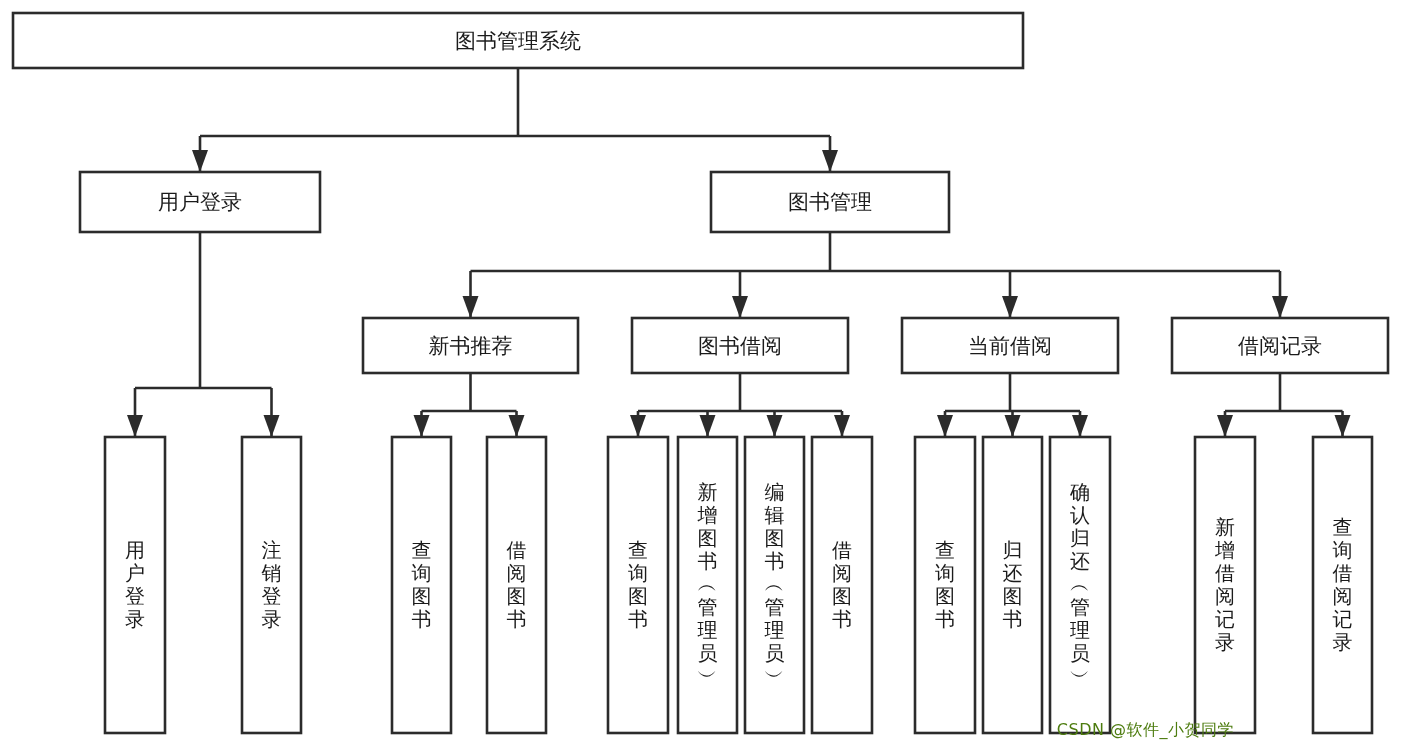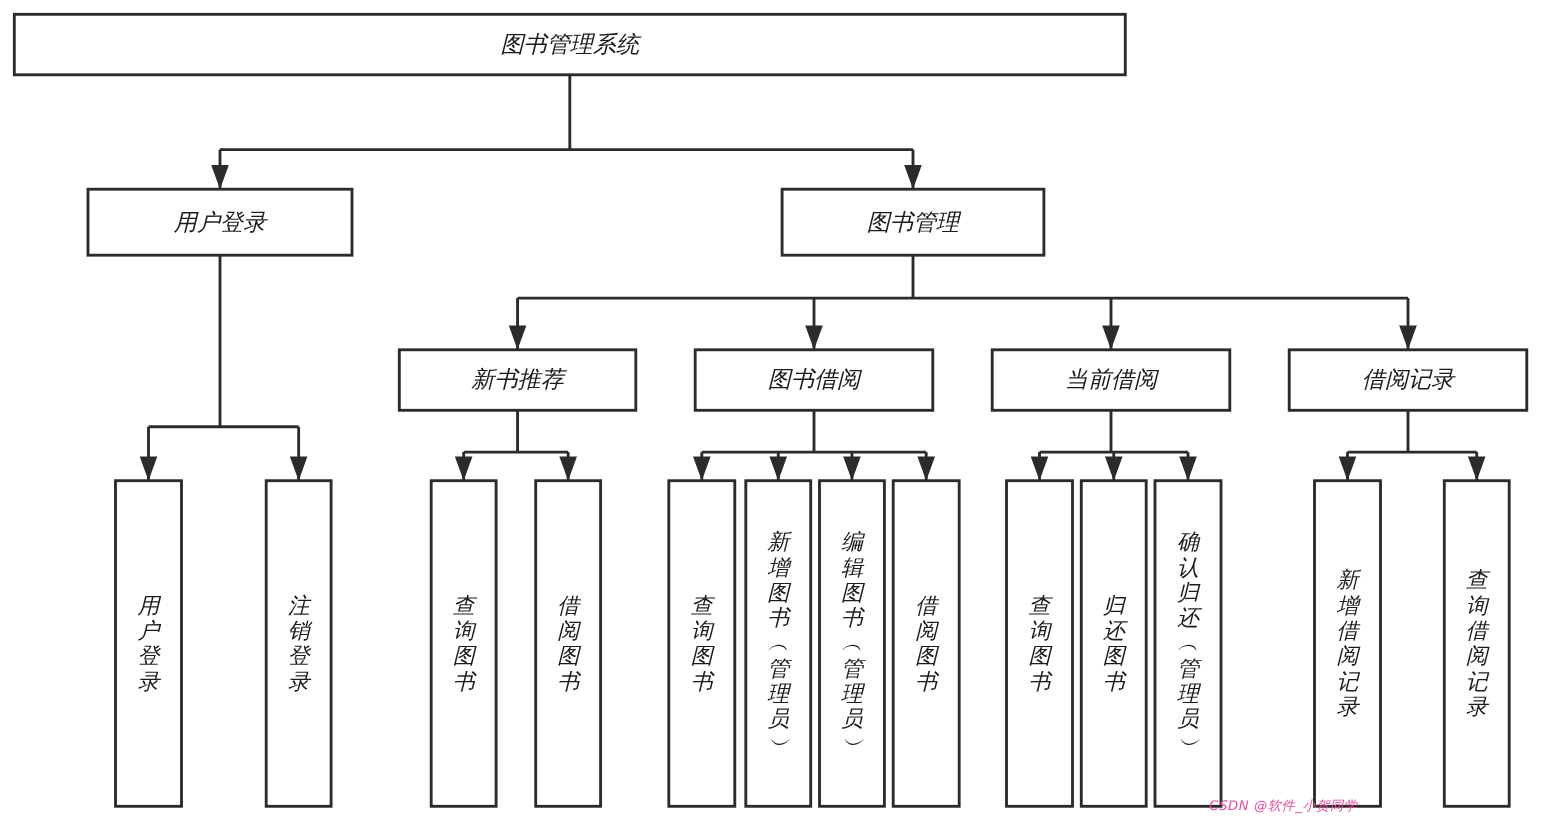--- a/index.html
+++ b/index.html
@@ -11,21 +11,20 @@
     width: 1405px;
     height: 747px;
     font-family: "DejaVu Sans", "Liberation Sans", sans-serif;
     overflow: hidden;
     position: relative;
   }
   #diagram-root {
     position: relative;
     width: 1244px;
     height: 747px;
-    font-style: italic;
   }
   svg#tree-svg {
     position: absolute;
     left: 0;
     top: 0;
     width: 1405px;
     height: 747px;
     display: block;
   }
   .node-box {
@@ -54,22 +53,22 @@
     font-family: "DejaVu Sans", "Liberation Sans", sans-serif;
     font-size: 20px;
     fill: #1b1b1b;
     text-anchor: middle;
   }
   .watermark {
     position: absolute;
     right: 10px;
     bottom: 6px;
     font-family: "DejaVu Sans", "Liberation Sans", sans-serif;
-    font-size: 12px;
-    color: #ec4899;
+    font-size: 16px;
+    color: #4d7c0f;
     letter-spacing: 0.5px;
     white-space: nowrap;
     pointer-events: none;
   }
 </style>
 </head>
 <body>
 
 <div id="diagram-root">
   <svg id="tree-svg" viewBox="0 0 1405 747">

